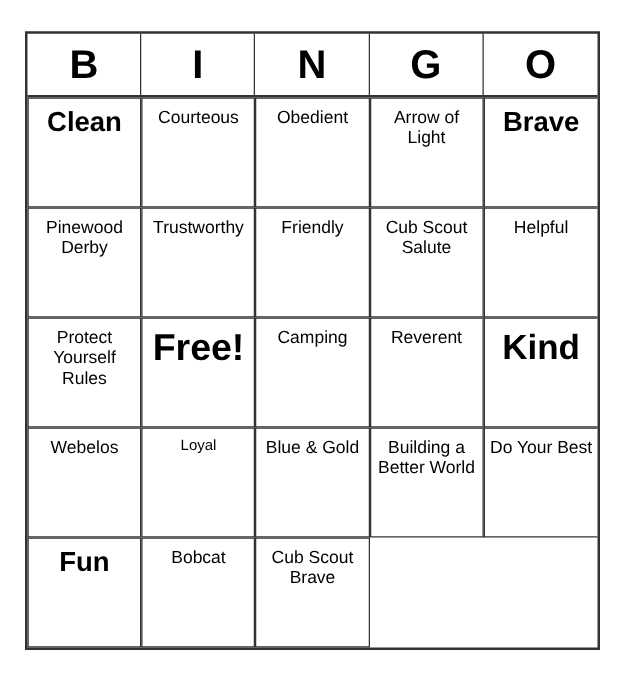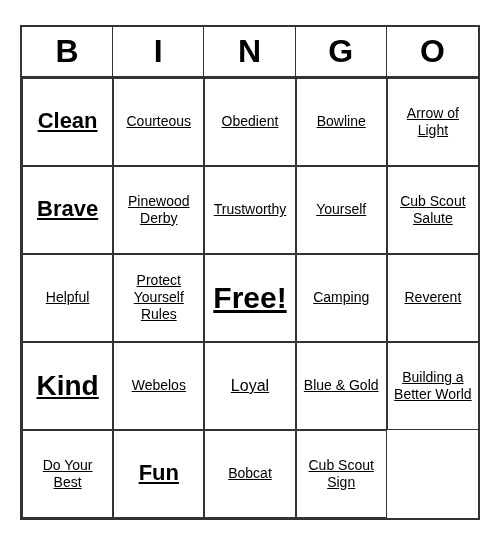--- a/index.html
+++ b/index.html
@@ -30,38 +30,36 @@
     }
     .bingo-header-cell:last-child { border-right: none; }
     .bingo-grid {
       display: grid;
       grid-template-columns: repeat(5, 1fr);
       grid-template-rows: repeat(5, 1fr);
     }
     .bingo-cell {
       border: 1px solid #333;
       display: flex;
-      align-items: center;
       justify-content: center;
       text-align: center;
       padding: 6px 4px;
       min-height: 88px;
       line-height: 1.2;
-      text-decoration: underline;
     }
     .bingo-cell:nth-child(5n) { border-right: none; }
     .bingo-cell span {
       display: block;
     }
     .size-large {
       font-size: 22px;
       font-weight: bold;
     }
     .size-medium {
-      font-size: 16px;
+      font-size: 12px;
     }
     .size-small {
       font-size: 14px;
     }
     .size-xlarge {
       font-size: 28px;
       font-weight: bold;
     }
     .free-cell {
       font-size: 30px;
@@ -83,36 +81,33 @@
   <div class="bingo-cell">
         <span class="size-large">Clean</span>
       </div>
       <div class="bingo-cell">
         <span class="size-small">Courteous</span>
       </div>
       <div class="bingo-cell">
         <span class="size-small">Obedient</span>
       </div>
       <div class="bingo-cell">
-        <span class="size-small">Bowline</span>
-      </div>
-      <div class="bingo-cell">
         <span class="size-small">Arrow of Light</span>
       </div>
       <div class="bingo-cell">
         <span class="size-large">Brave</span>
       </div>
       <div class="bingo-cell">
         <span class="size-small">Pinewood Derby</span>
       </div>
       <div class="bingo-cell">
         <span class="size-small">Trustworthy</span>
       </div>
       <div class="bingo-cell">
-        <span class="size-small">Yourself</span>
+        <span class="size-small">Friendly</span>
       </div>
       <div class="bingo-cell">
         <span class="size-small">Cub Scout Salute</span>
       </div>
       <div class="bingo-cell">
         <span class="size-small">Helpful</span>
       </div>
       <div class="bingo-cell">
         <span class="size-small">Protect Yourself Rules</span>
       </div>
@@ -143,16 +138,16 @@
       <div class="bingo-cell">
         <span class="size-small">Do Your Best</span>
       </div>
       <div class="bingo-cell">
         <span class="size-large">Fun</span>
       </div>
       <div class="bingo-cell">
         <span class="size-small">Bobcat</span>
       </div>
       <div class="bingo-cell">
-        <span class="size-small">Cub Scout Sign</span>
+        <span class="size-small">Cub Scout Brave</span>
       </div>
     </div>
 </div>
 
 </body></html>

